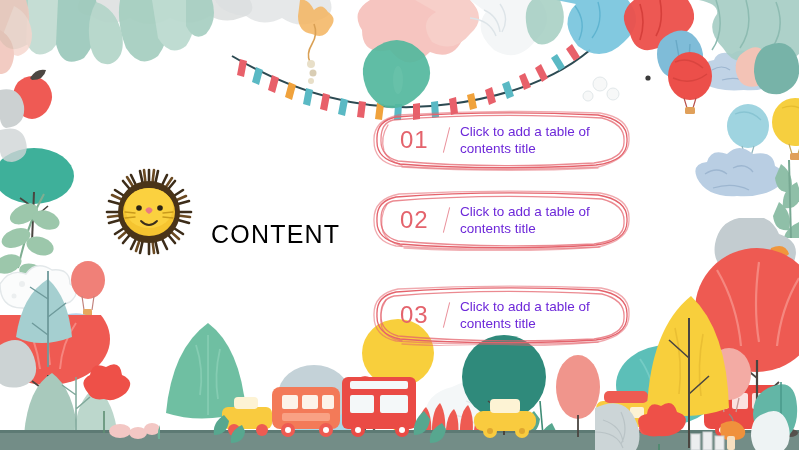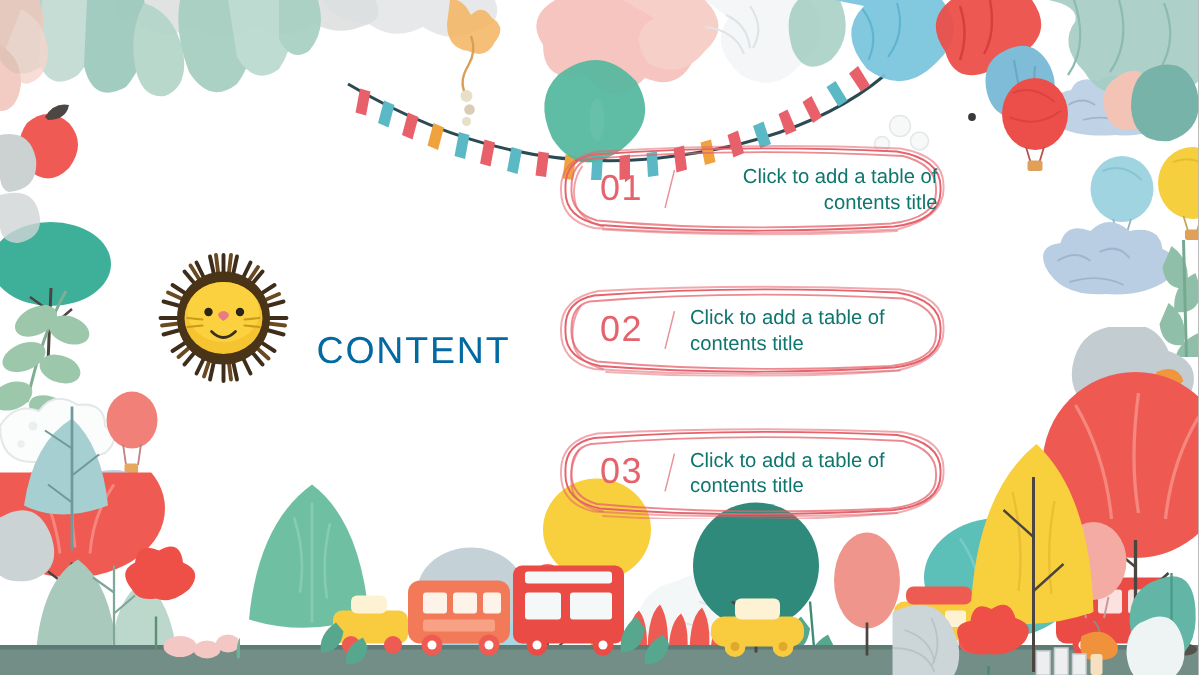--- a/index.html
+++ b/index.html
@@ -16,41 +16,41 @@
 
   
   .content-block{
     position:absolute; left:105px; top:168px;
     display:flex; align-items:center; gap:18px;
     z-index:5;
   }
   .lion { width:88px; height:88px; position:relative; }
   .content-title{
     font-size:25px; letter-spacing:1.2px;
-    color:#0369a1; font-weight:400; white-space:nowrap;margin-top:44px;
+    color:#000000; font-weight:400; white-space:nowrap;margin-top:44px;
   }
 
   
   .toc-item{
     position:absolute; left:372px; width:262px; height:62px;
     z-index:6;
   }
   .toc-item:nth-of-type(1){ top:95px; }
   .toc-item .sketch{ position:absolute; inset:0; }
   .toc-num{
     position:absolute; left:28px; top:50%; transform:translateY(-50%);
     font-size:24px; color:#e4636c; letter-spacing:1px;
   }
   .toc-sep{
     position:absolute; left:74px; top:50%; transform:translateY(-50%) rotate(14deg);
     width:1px; height:26px; background:#e9909a;
   }
   .toc-text{
     position:absolute; left:88px; top:50%; transform:translateY(-50%);
-    font-size:13.5px; line-height:17px; color:#0f766e; width:165px;
+    font-size:13.5px; line-height:17px; color:#6d28d9; width:165px;
   }
 </style>
 </head>
 <body>
 
 <div class="slide">
 
   <div class="deco" style="left:0;top:0;width:799px;height:130px;">
     <svg width="799" height="130" viewBox="0 0 799 130">
 
@@ -493,21 +493,21 @@
         <path d="M44 46 q-6 -4 -2 -6 q2 -1.5 2 0 q0 -1.5 2 0 q4 2 -2 6z" fill="#e97b82"></path>
         <path d="M36 53 q8 8 16 0" stroke="#3a2e1c" stroke-width="1.8" fill="none" stroke-linecap="round"></path>
         <g stroke="#c99a1c" stroke-width="1.4" stroke-linecap="round">
           <path d="M20 44 l10 1 M20 50 l10 -1 M68 44 l-10 1 M68 50 l-10 -1"></path>
         </g>
       </svg>
     </div>
     <div class="content-title">CONTENT</div>
   </div>
 
-  <div class="toc-item" style="top:95px;text-align:right;">
+  <div class="toc-item" style="top:109px;">
     <svg class="sketch" viewBox="0 0 262 62" preserveAspectRatio="none">
       <g fill="none" stroke="#e4636c" stroke-width="1.3" stroke-linecap="round">
         <path d="M24 8 Q120 1 226 6 Q256 11 255 31 Q256 52 224 56 Q118 62 28 55 Q4 50 5 31 Q4 12 24 8Z"></path>
         <path d="M21 11 Q118 3 230 9 Q253 15 252 32 Q253 50 222 54 Q114 60 26 52 Q8 47 9 30 Q9 14 21 11Z" opacity=".75"></path>
         <path d="M27 6 Q126 0 228 4 Q258 9 257 30 Q258 50 226 58 Q112 63 24 57 Q2 52 2 32 Q1 11 27 6Z" opacity=".55"></path>
         <path d="M16 16 Q8 28 12 42 Q16 52 30 56" opacity=".6"></path>
         <path d="M30 58 Q130 64 226 59" opacity=".5"></path>
       </g>
     </svg>
     <div class="toc-num">01</div>

